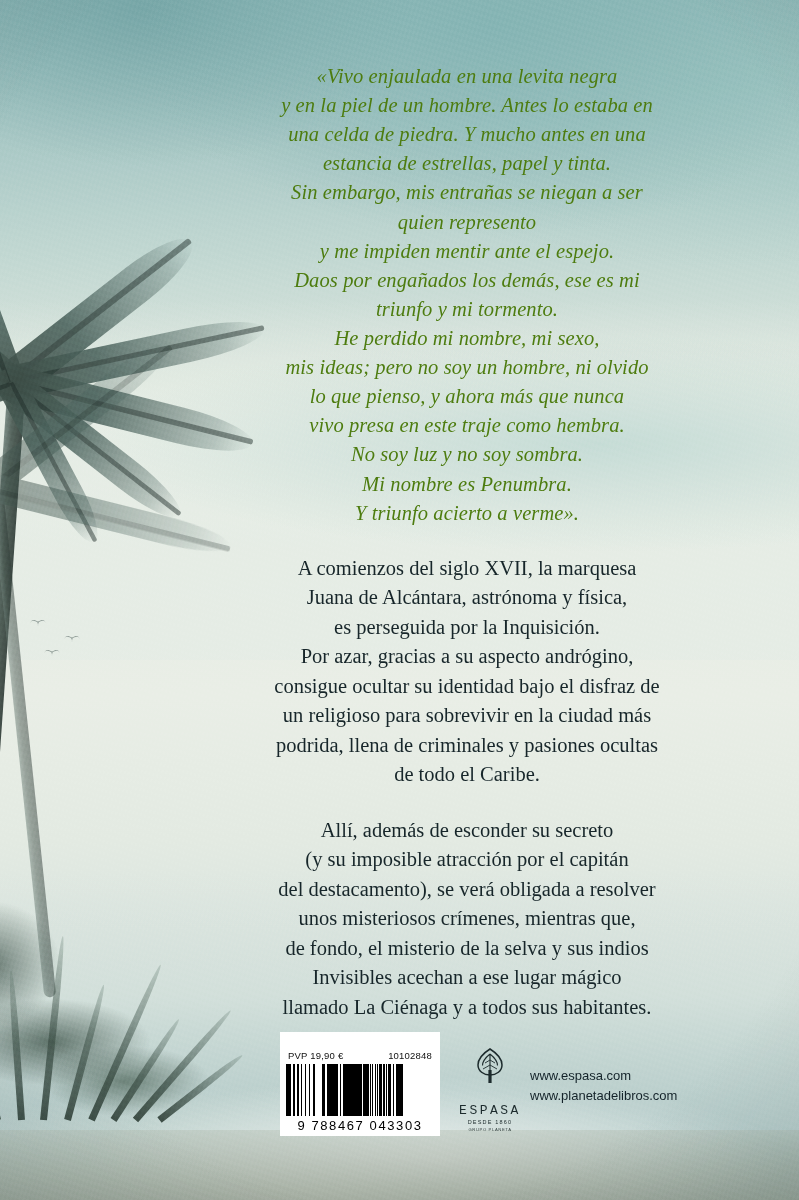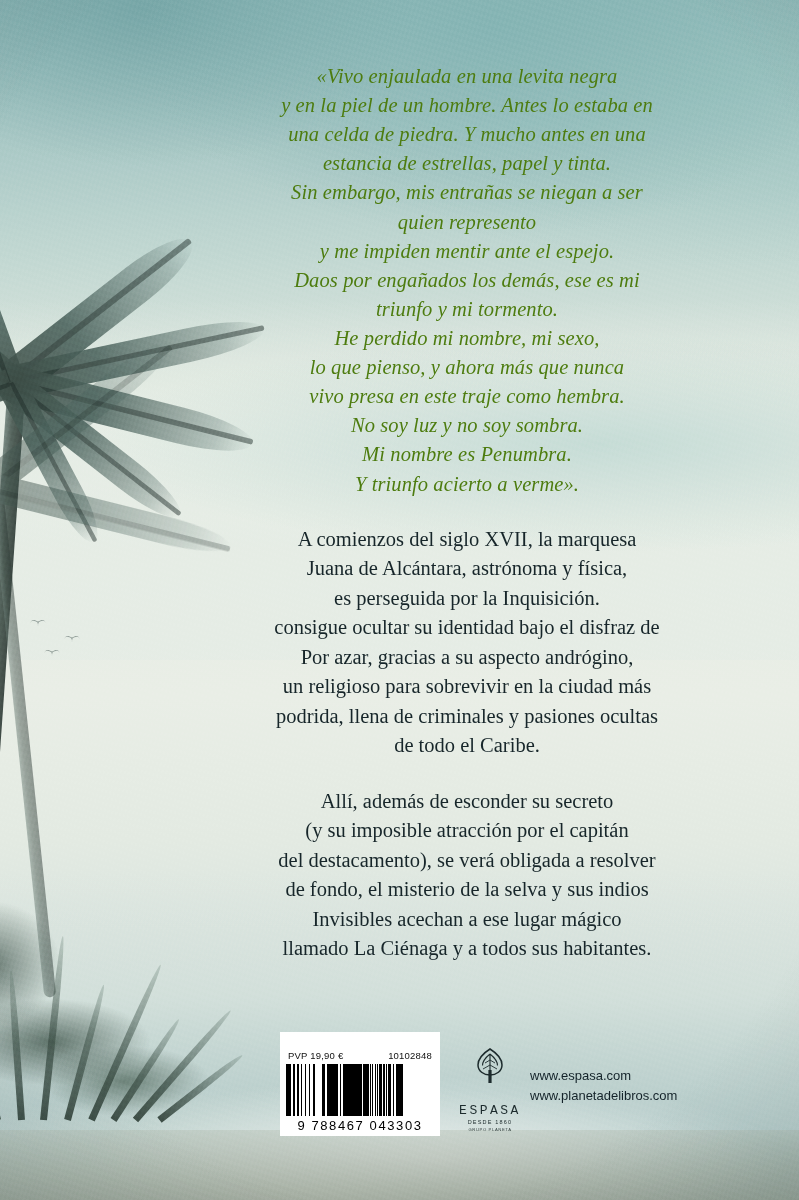--- a/index.html
+++ b/index.html
@@ -310,42 +310,44 @@
       <span class="ln">«Vivo enjaulada en una levita negra</span>
       <span class="ln">y en la piel de un hombre. Antes lo estaba en</span>
       <span class="ln">una celda de piedra. Y mucho antes en una</span>
       <span class="ln">estancia de estrellas, papel y tinta.</span>
       <span class="ln">Sin embargo, mis entrañas se niegan a ser</span>
       <span class="ln">quien represento</span>
       <span class="ln">y me impiden mentir ante el espejo.</span>
       <span class="ln">Daos por engañados los demás, ese es mi</span>
       <span class="ln">triunfo y mi tormento.</span>
       <span class="ln">He perdido mi nombre, mi sexo,</span>
+      <span class="ln">mis ideas; pero no soy un hombre, ni olvido</span>
       <span class="ln">lo que pienso, y ahora más que nunca</span>
       <span class="ln">vivo presa en este traje como hembra.</span>
       <span class="ln">No soy luz y no soy sombra.</span>
       <span class="ln">Mi nombre es Penumbra.</span>
       <span class="ln">Y triunfo acierto a verme».</span>
     </div>
 
     <div class="para">
       <span class="ln">A comienzos del siglo XVII, la marquesa</span>
       <span class="ln">Juana de Alcántara, astrónoma y física,</span>
       <span class="ln">es perseguida por la Inquisición.</span>
+      <span class="ln">Por azar, gracias a su aspecto andrógino,</span>
       <span class="ln">consigue ocultar su identidad bajo el disfraz de</span>
-      <span class="ln">Por azar, gracias a su aspecto andrógino,</span>
       <span class="ln">un religioso para sobrevivir en la ciudad más</span>
       <span class="ln">podrida, llena de criminales y pasiones ocultas</span>
       <span class="ln">de todo el Caribe.</span>
     </div>
 
     <div class="para">
       <span class="ln">Allí, además de esconder su secreto</span>
       <span class="ln">(y su imposible atracción por el capitán</span>
       <span class="ln">del destacamento), se verá obligada a resolver</span>
+      <span class="ln">unos misteriosos crímenes, mientras que,</span>
       <span class="ln">de fondo, el misterio de la selva y sus indios</span>
       <span class="ln">Invisibles acechan a ese lugar mágico</span>
       <span class="ln">llamado La Ciénaga y a todos sus habitantes.</span>
     </div>
   </div>
 
   <div class="footer">
 
     <div class="barcode-box">
       <div class="barcode-head">

